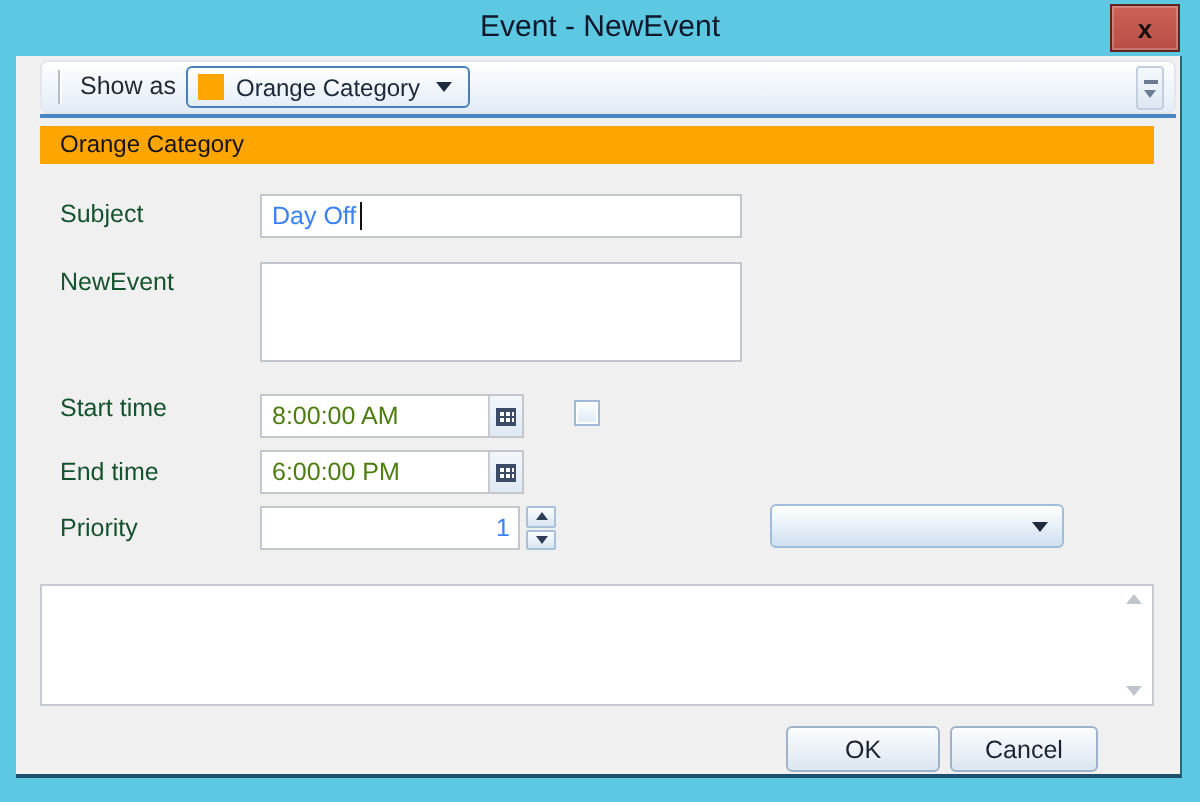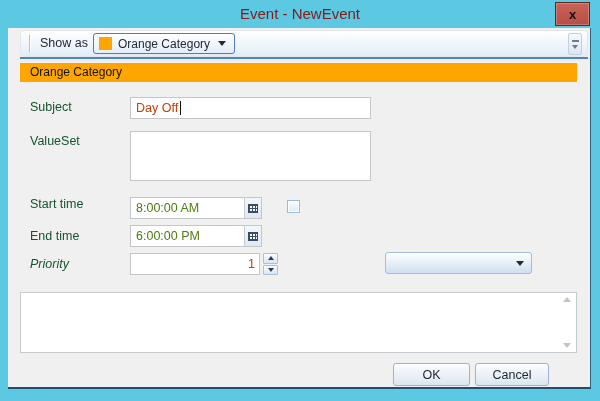--- a/index.html
+++ b/index.html
@@ -8,21 +8,21 @@
     position: relative;
     background: #5CC8E2;
     font-family: "Liberation Sans", sans-serif;
     overflow: hidden;
   }
 
   
   .titlebar {
     position: absolute; left: 0; top: 0; width: 600px; height: 20px;
     text-align: center; line-height: 28px;
-    color: #7f1d1d; font-size: 15px;
+    color: #0f172a; font-size: 15px;
   }
   .close-btn {
     position: absolute; left: 555px; top: 2px; width: 35px; height: 24px;
     background: linear-gradient(#cb6258, #b84f46);
     border: 1px solid #5f2722;
     box-shadow: inset 0 0 0 1px rgba(255,255,255,0.22);
     color: #15100f; font-weight: bold; font-size: 13px;
     text-align: center; line-height: 21px; cursor: default;
     font-family: "Liberation Sans", sans-serif;
   }
@@ -87,21 +87,21 @@
   .banner {
     position: absolute; left: 12px; top: 35px; width: 557px; height: 19px;
     background: #FFA500; color: #141414; font-size: 12px; line-height: 19px;
     padding-left: 10px;
   }
 
   
   .flabel { position: absolute; left: 22px; font-size: 12.5px; color: #14532d; }
   .txt {
     border: 1px solid #c3c7cc; background: #fff; font-size: 12.5px;
-    color: #c2410c; font-family: "Liberation Sans", sans-serif;
+    color: #3b82f6; font-family: "Liberation Sans", sans-serif;
     padding: 0 5px; outline: none;
   }
   .subject-wrap { position: absolute; left: 122px; top: 69px; width: 241px; height: 22px; }
   .subject-wrap input { width: 100%; height: 100%; }
   .caret { position: absolute; left: 50px; top: 4px; width: 1px; height: 14px; background: #111; }
   .location-area {
     position: absolute; left: 122px; top: 103px; width: 241px; height: 50px;
     resize: none; overflow: hidden;
   }
 
@@ -209,42 +209,42 @@
   <div class="toolbar-underline"></div>
 
   <div class="banner">Orange Category</div>
 
   <span class="flabel" style="top:72px;">Subject</span>
   <div class="subject-wrap">
     <input class="txt" type="text" value="Day Off" style="">
     <span class="caret"></span>
   </div>
 
-  <span class="flabel" style="top:106px;">ValueSet</span>
+  <span class="flabel" style="top:106px;">NewEvent</span>
   <textarea class="txt location-area" style=""></textarea>
 
   <span class="flabel" style="top:169px;">Start time</span>
   <div class="timepicker tp-start">
     <input type="text" value="8:00:00 AM" style="">
     <span class="cal-btn">
       <span class="cal-icon"></span>
     </span>
   </div>
 
   <span class="checkbox"></span>
 
   <span class="flabel" style="top:201px;">End time</span>
   <div class="timepicker tp-end">
     <input type="text" value="6:00:00 PM" style="">
     <span class="cal-btn">
       <span class="cal-icon"></span>
     </span>
   </div>
 
-  <span class="flabel" style="top:229px;font-style:italic;">Priority</span>
+  <span class="flabel" style="top:229px;">Priority</span>
   <input class="txt priority-input" type="text" value="1" style="">
   <div class="spinner">
     <button class="spin-btn">
       <span class="tri-up-spin"></span>
     </button>
     <button class="spin-btn">
       <span class="tri-down-spin"></span>
     </button>
   </div>
 

